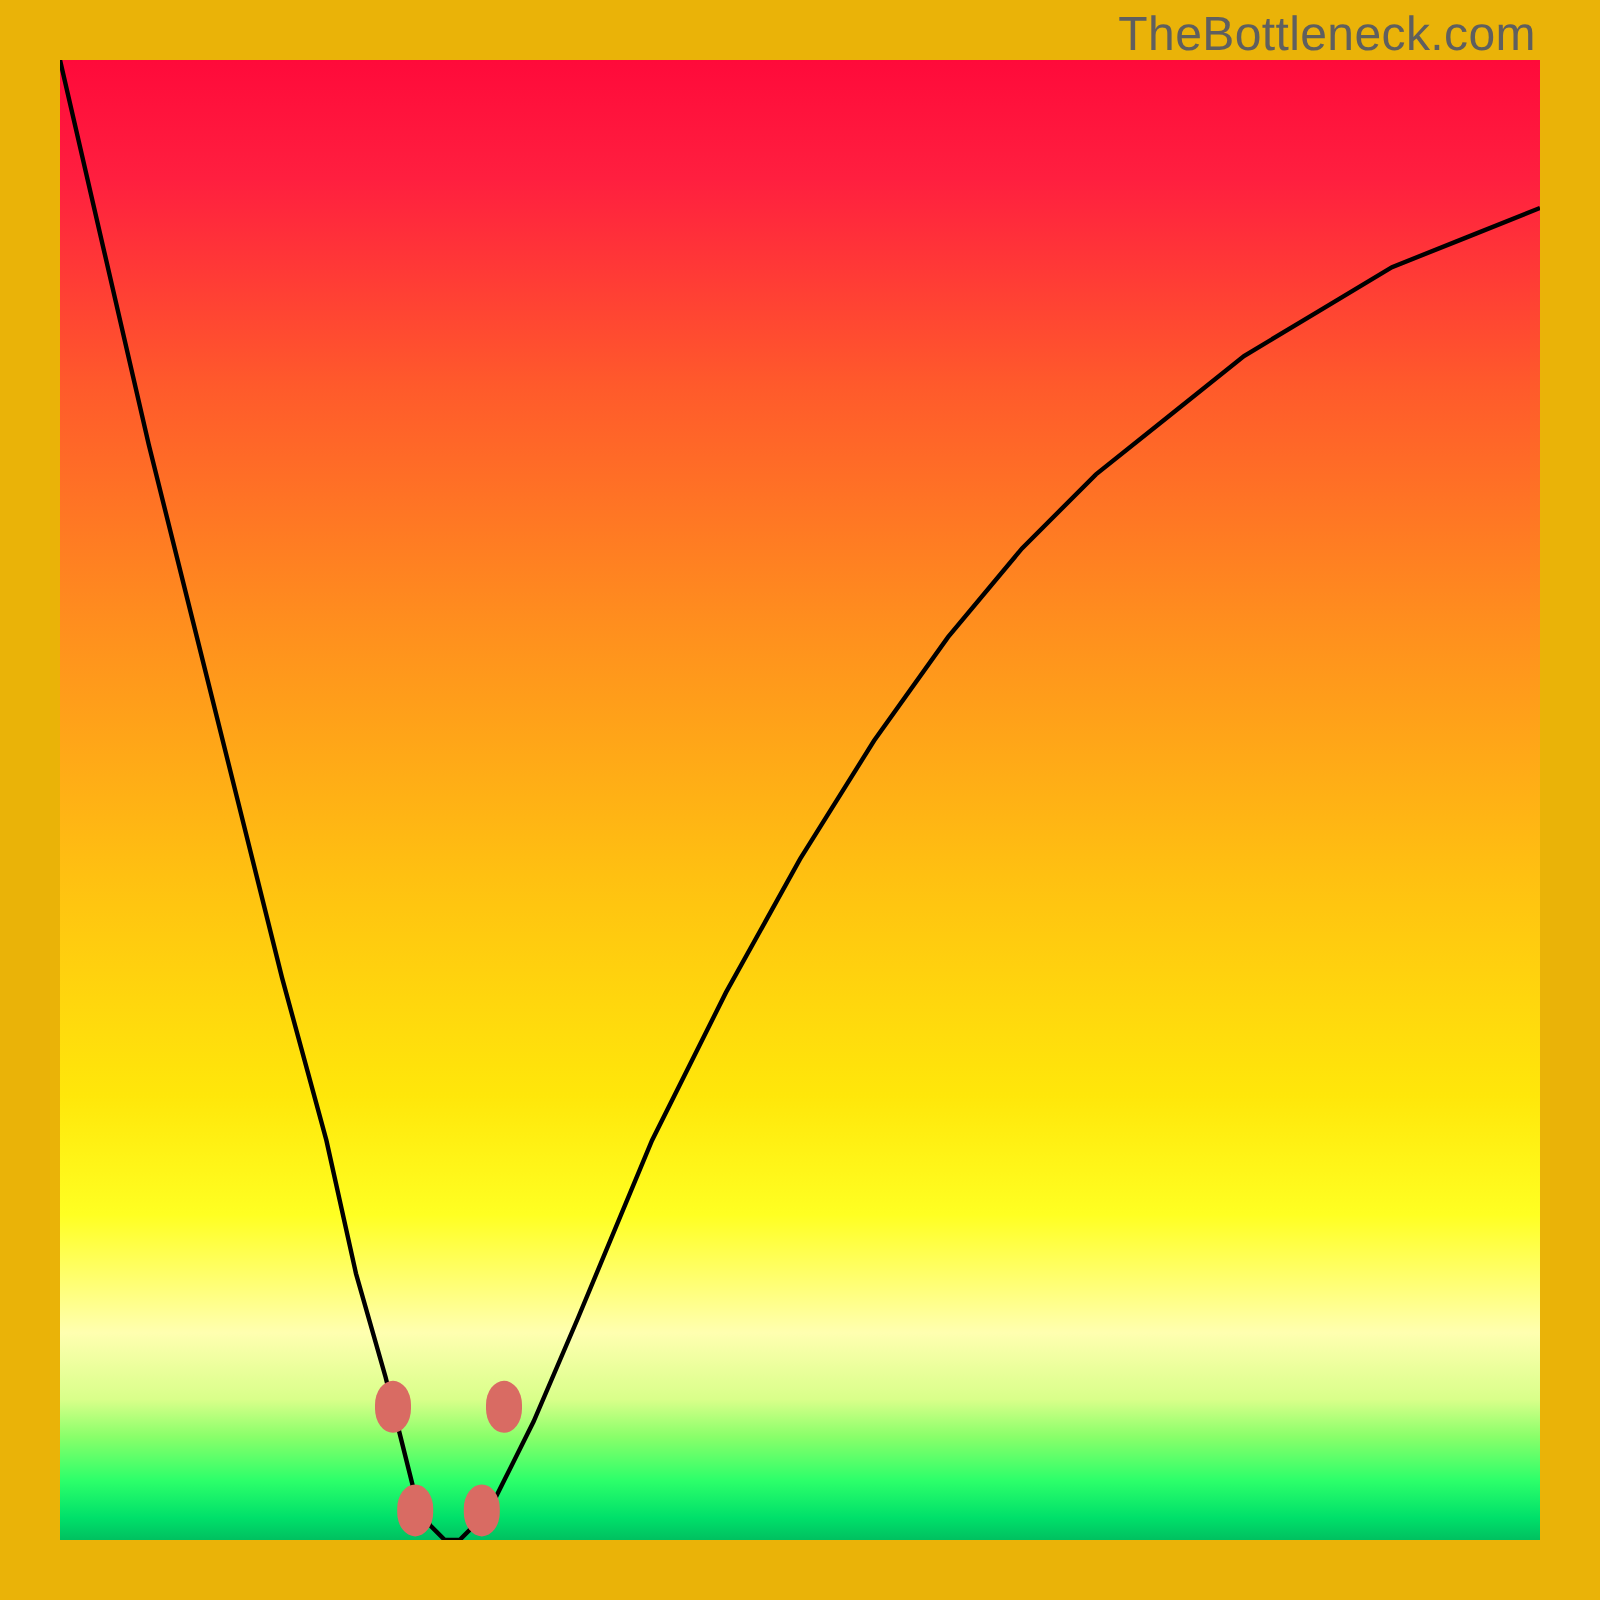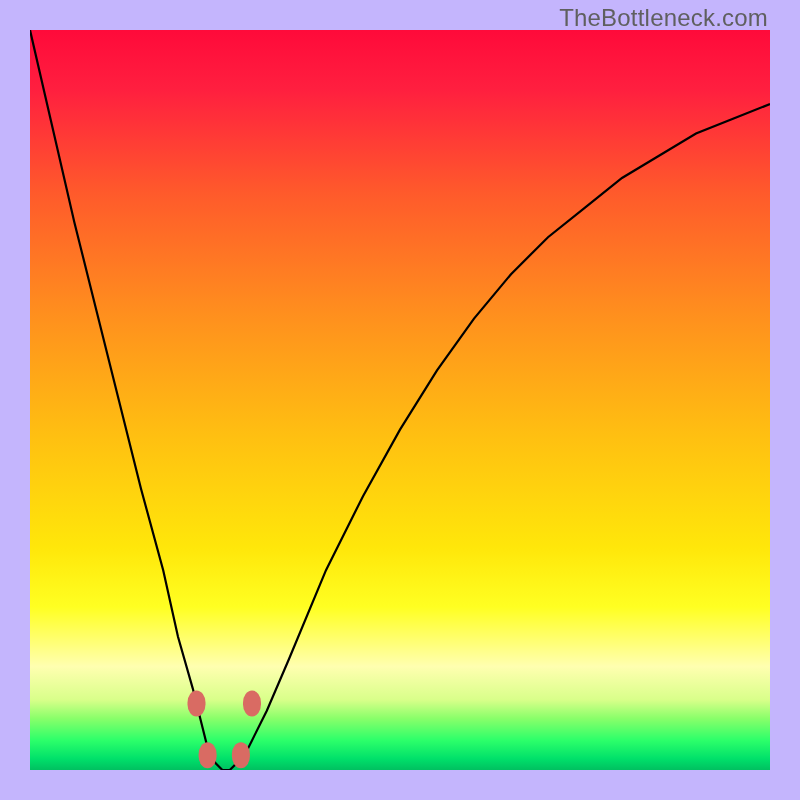--- a/index.html
+++ b/index.html
@@ -1,21 +1,21 @@
 <!DOCTYPE html>
 <html><head>
 <meta charset="utf-8">
 <style>
   * { margin: 0; padding: 0; box-sizing: border-box; }
   html, body { width: 800px; height: 800px; overflow: hidden; }
   body { background: #000; font-family: Arial, sans-serif; }
   .outer {
     width: 800px;
     height: 800px;
-    background: #c4b5fd;
+    background: #eab308;
     position: relative;
   }
   .plot {
     position: absolute;
     left: 30px;
     top: 30px;
     width: 740px;
     height: 740px;
   }
   .watermark {

